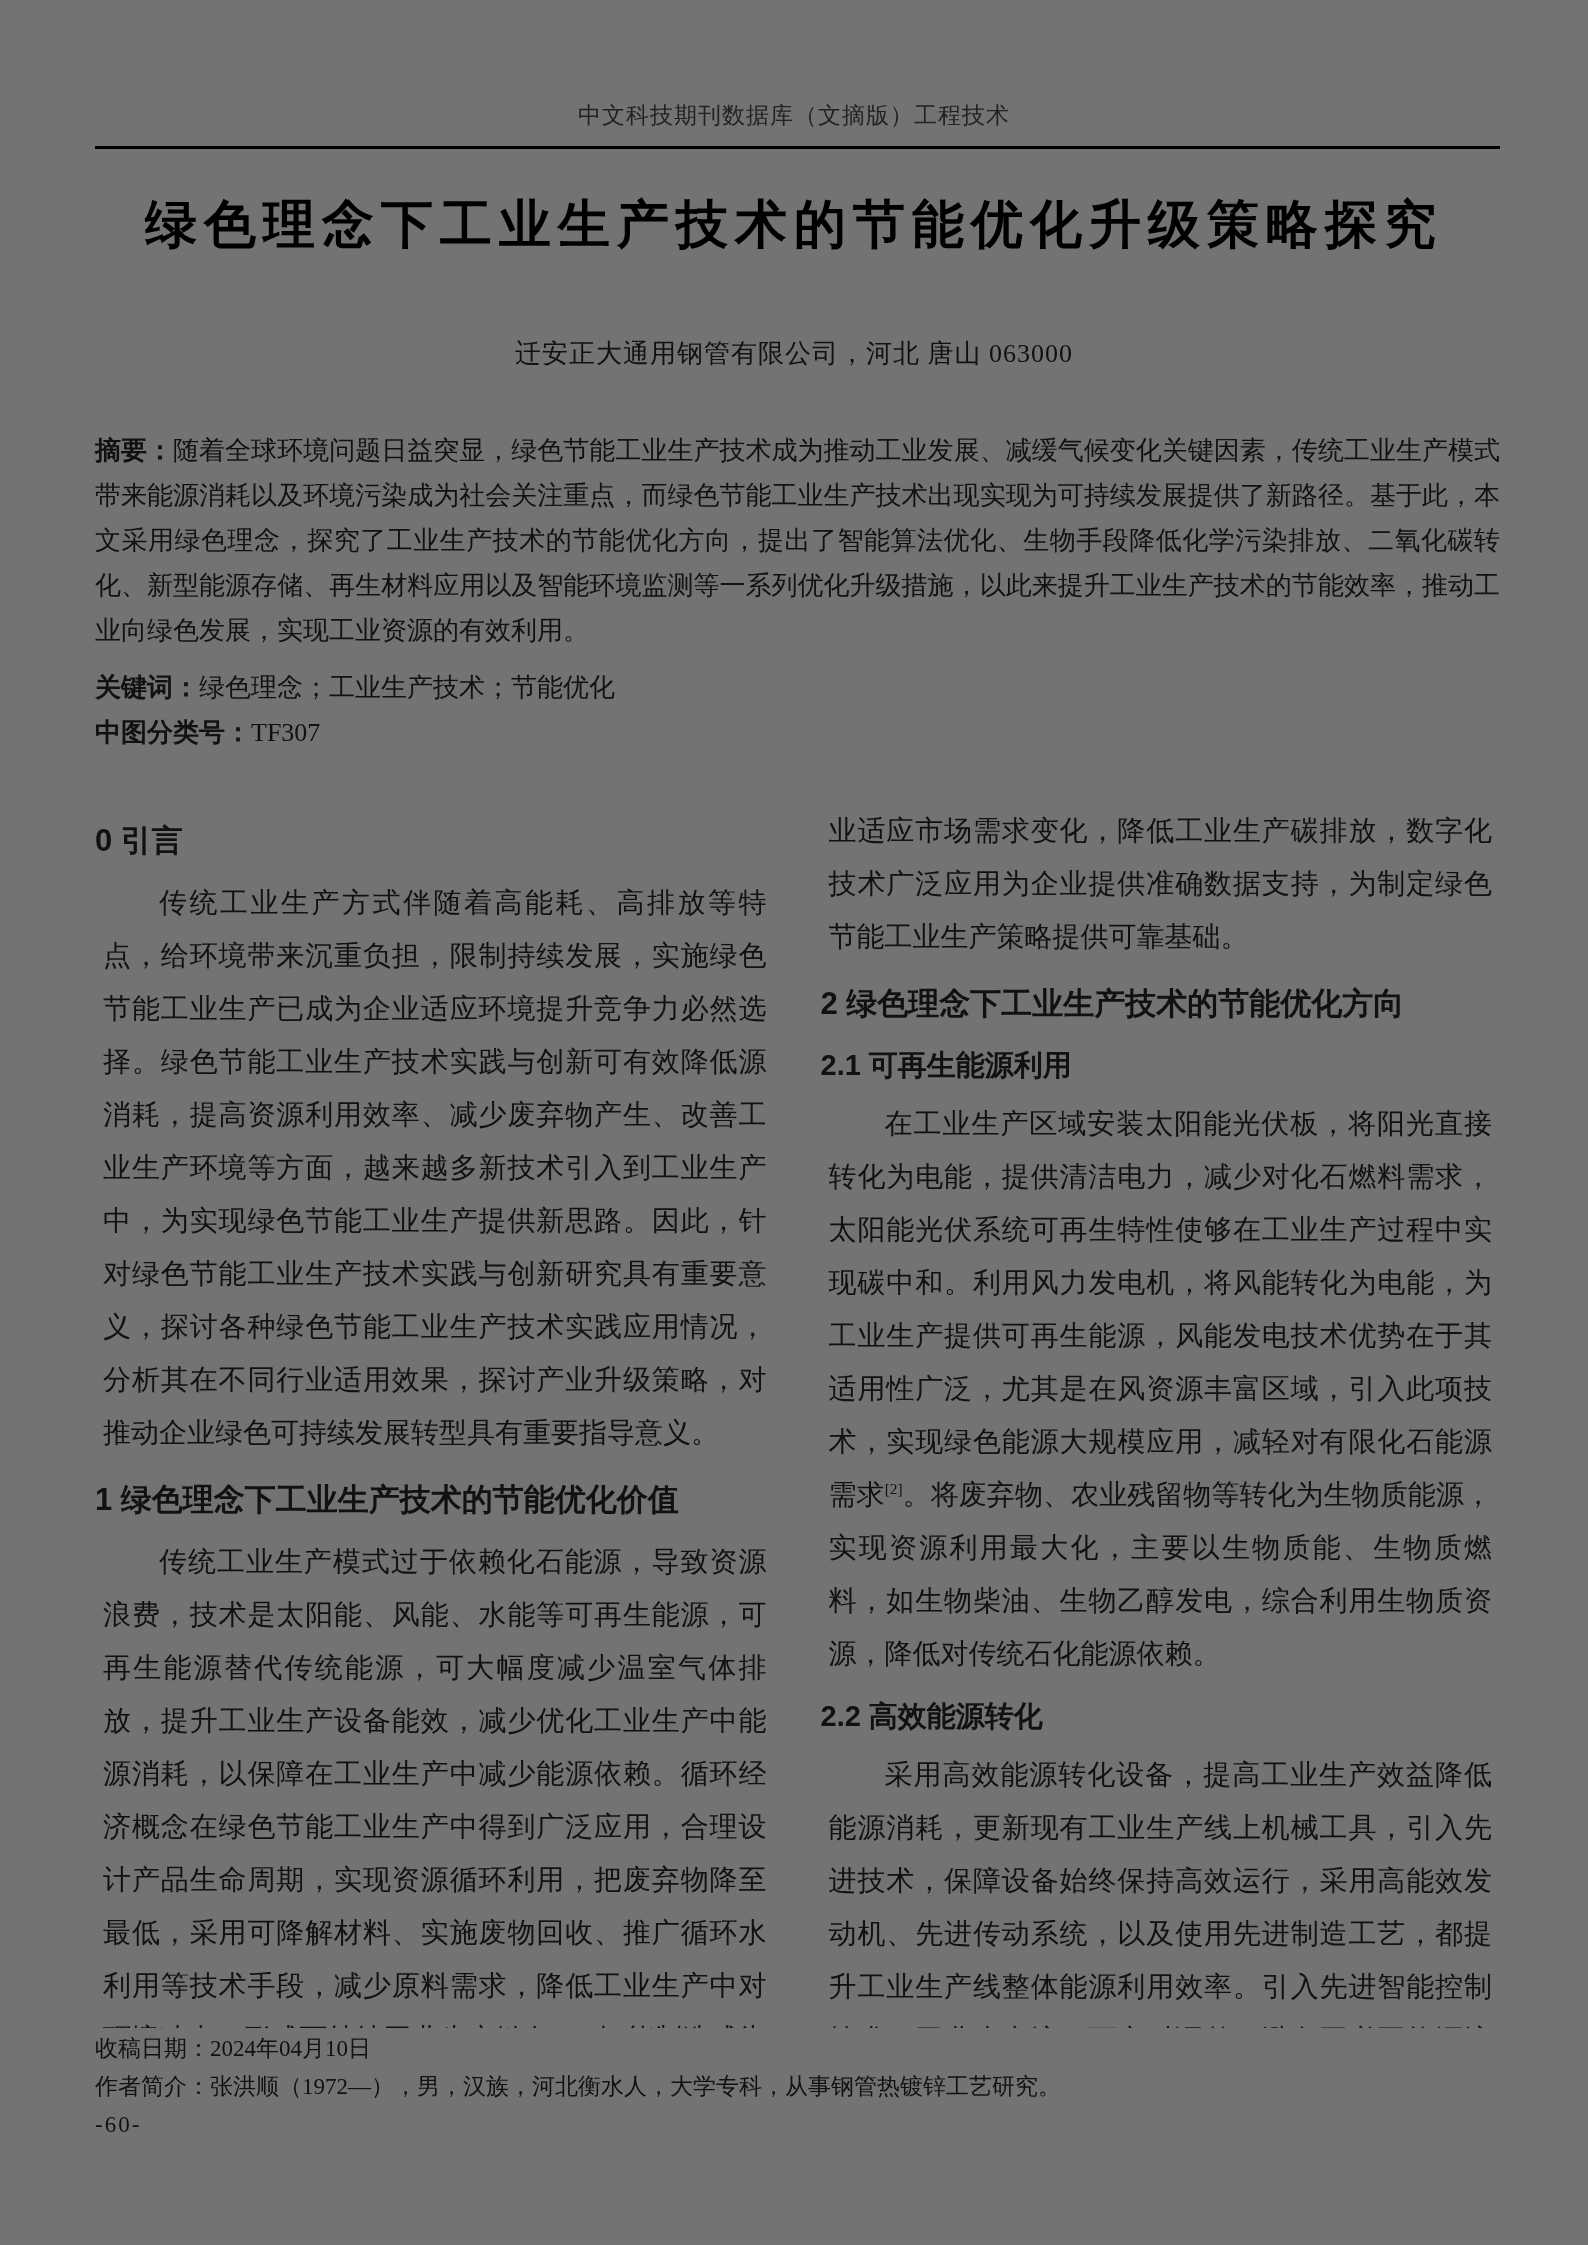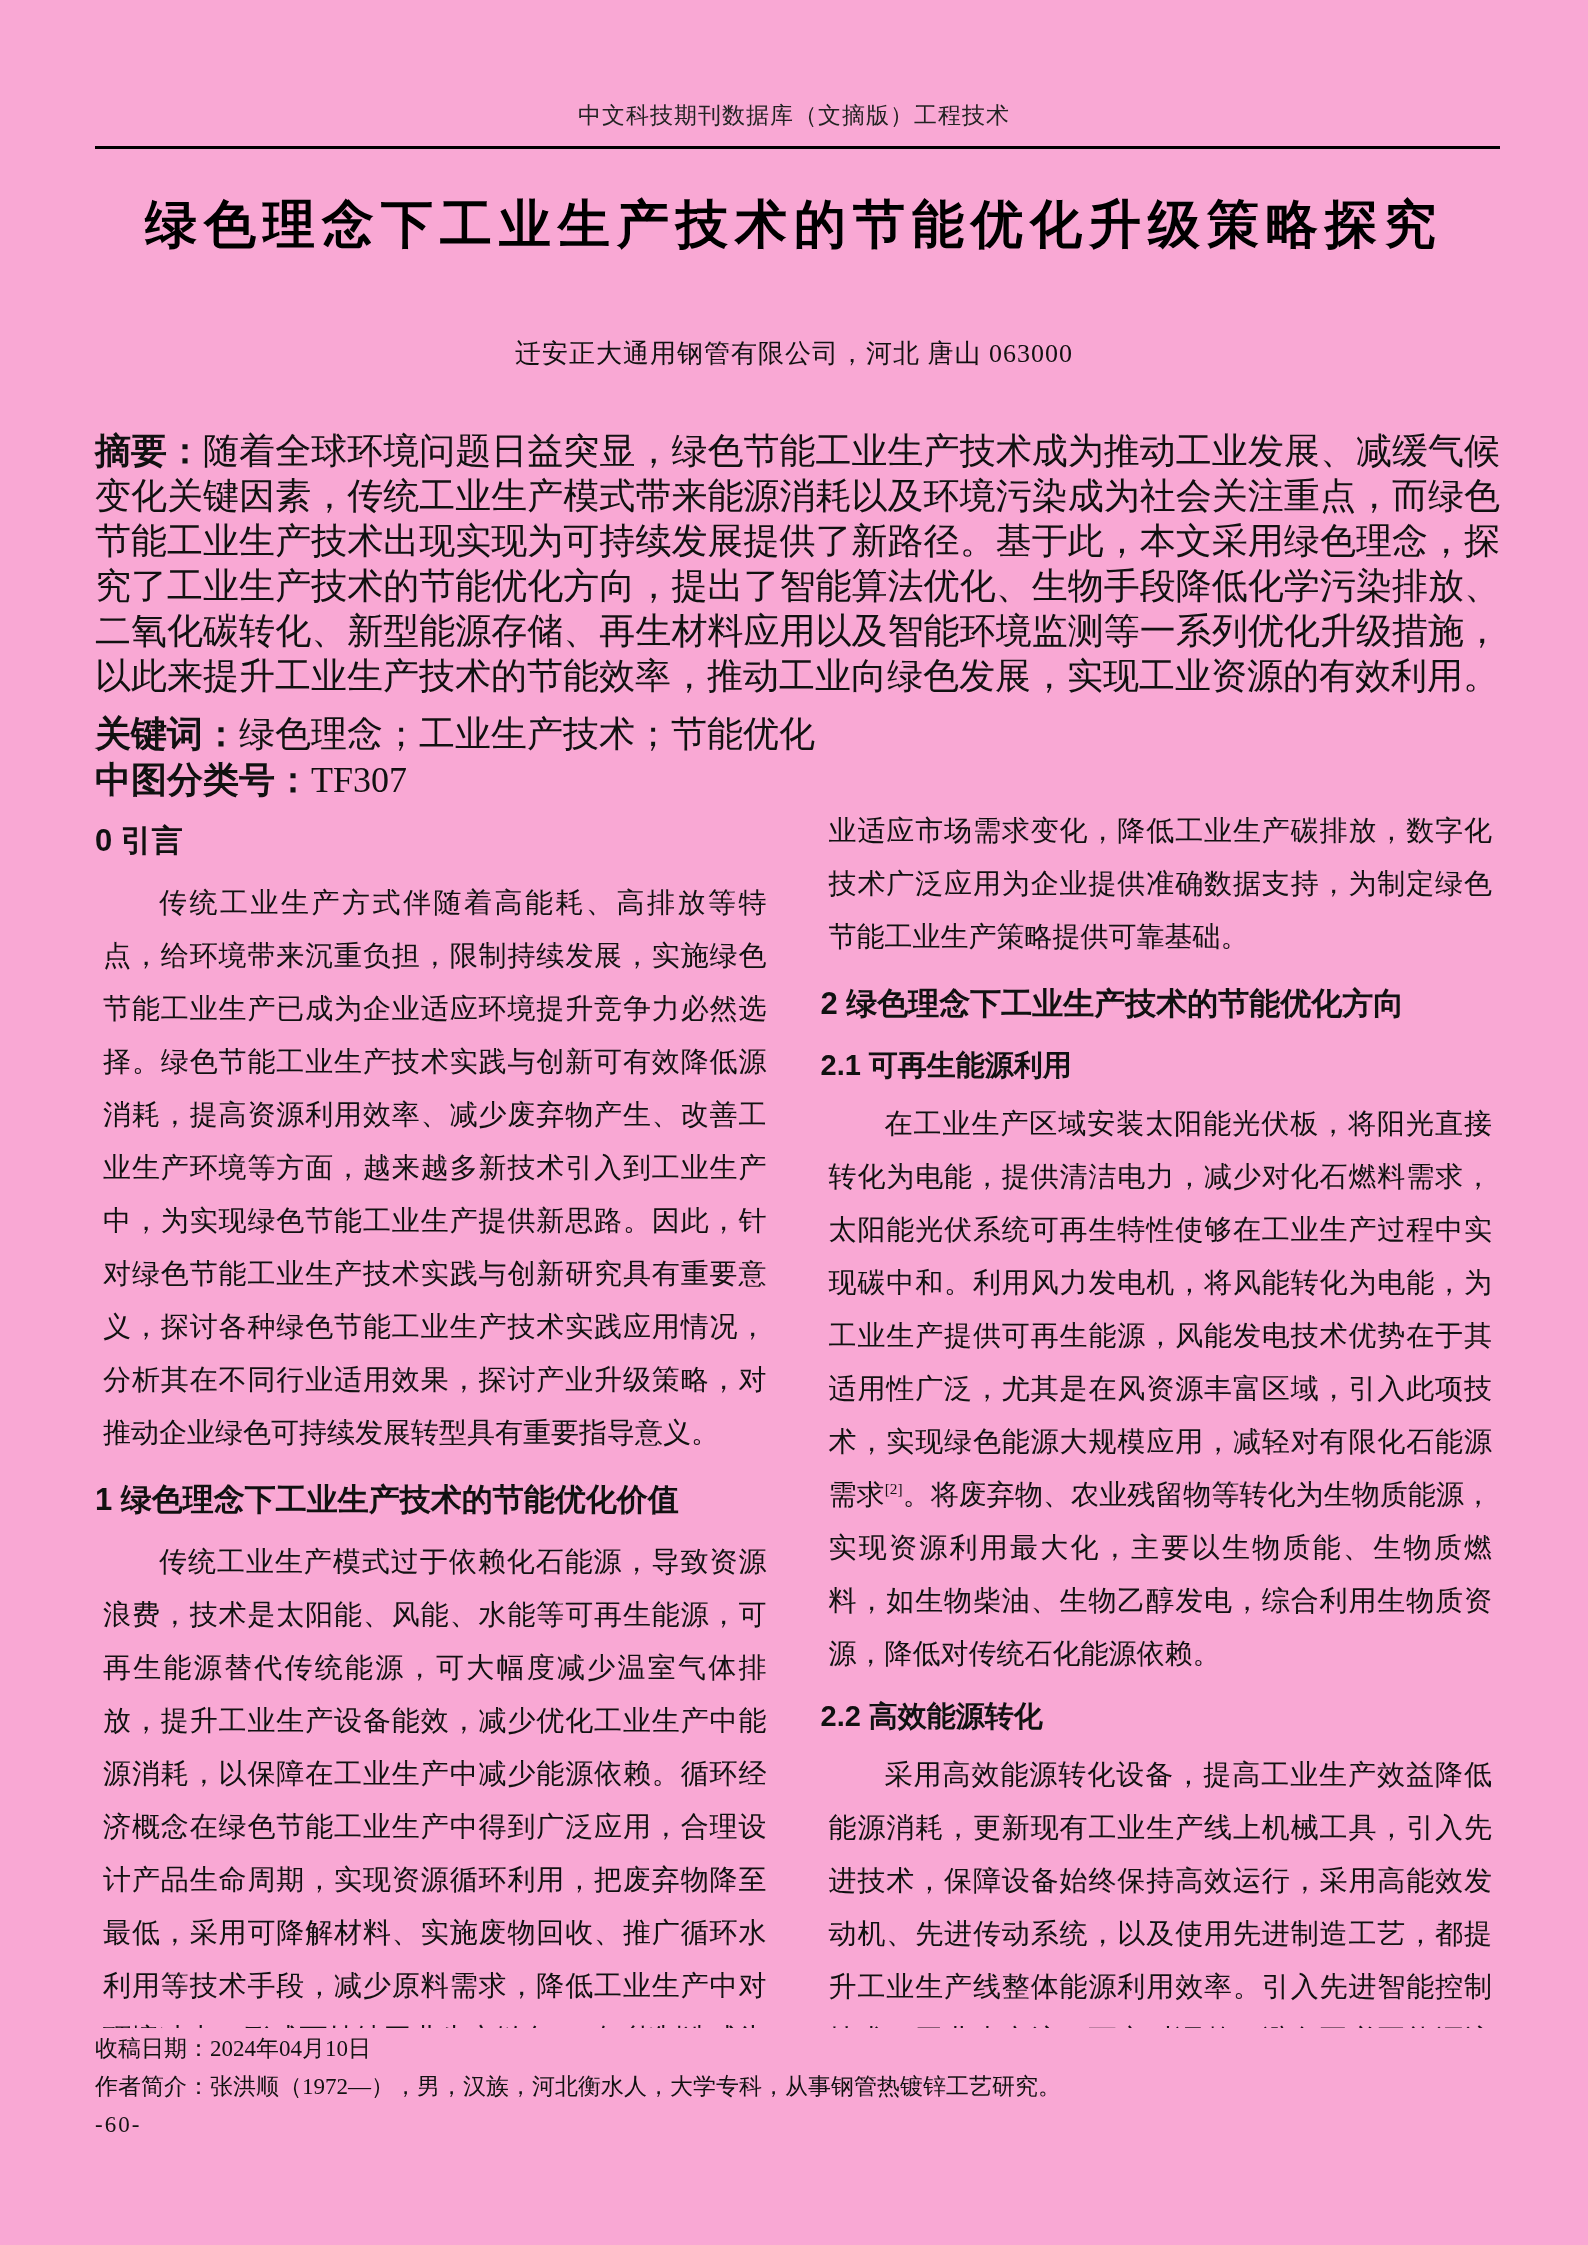--- a/index.html
+++ b/index.html
@@ -1,21 +1,21 @@
 <!DOCTYPE html>
 <html lang="zh"><head>
 <meta charset="utf-8">
 <style>
   html, body { margin: 0; padding: 0; background: #ffffff; }
   .page {
     position: relative;
     width: 1588px;
     height: 2245px;
     margin: 0 auto;
-    background: #f9a8d4;
+    background: #737373;
     color: #111111;
     font-family: "Liberation Serif", serif;
     overflow: hidden;
   }
   .abs { position: absolute; left: 95px; right: 88px; }
 
   .journal-header {
     top: 100px; left: 0; right: 0;
     text-align: center;
     font-size: 23px;
@@ -45,21 +45,21 @@
   }
   .affiliation {
     top: 336px; left: 0; right: 0;
     text-align: center;
     font-size: 26px;
     letter-spacing: 1px;
   }
 
   .meta {
     top: 428px;
-    font-size: 36px;
+    font-size: 26px;
     line-height: 45px;
     text-align: justify;
   }
   .meta p { margin: 0; }
   .meta .kw-line { margin-top: 12px; }
   .lbl {
     font-family: "Liberation Sans", sans-serif;
     font-weight: 700;
   }
 

